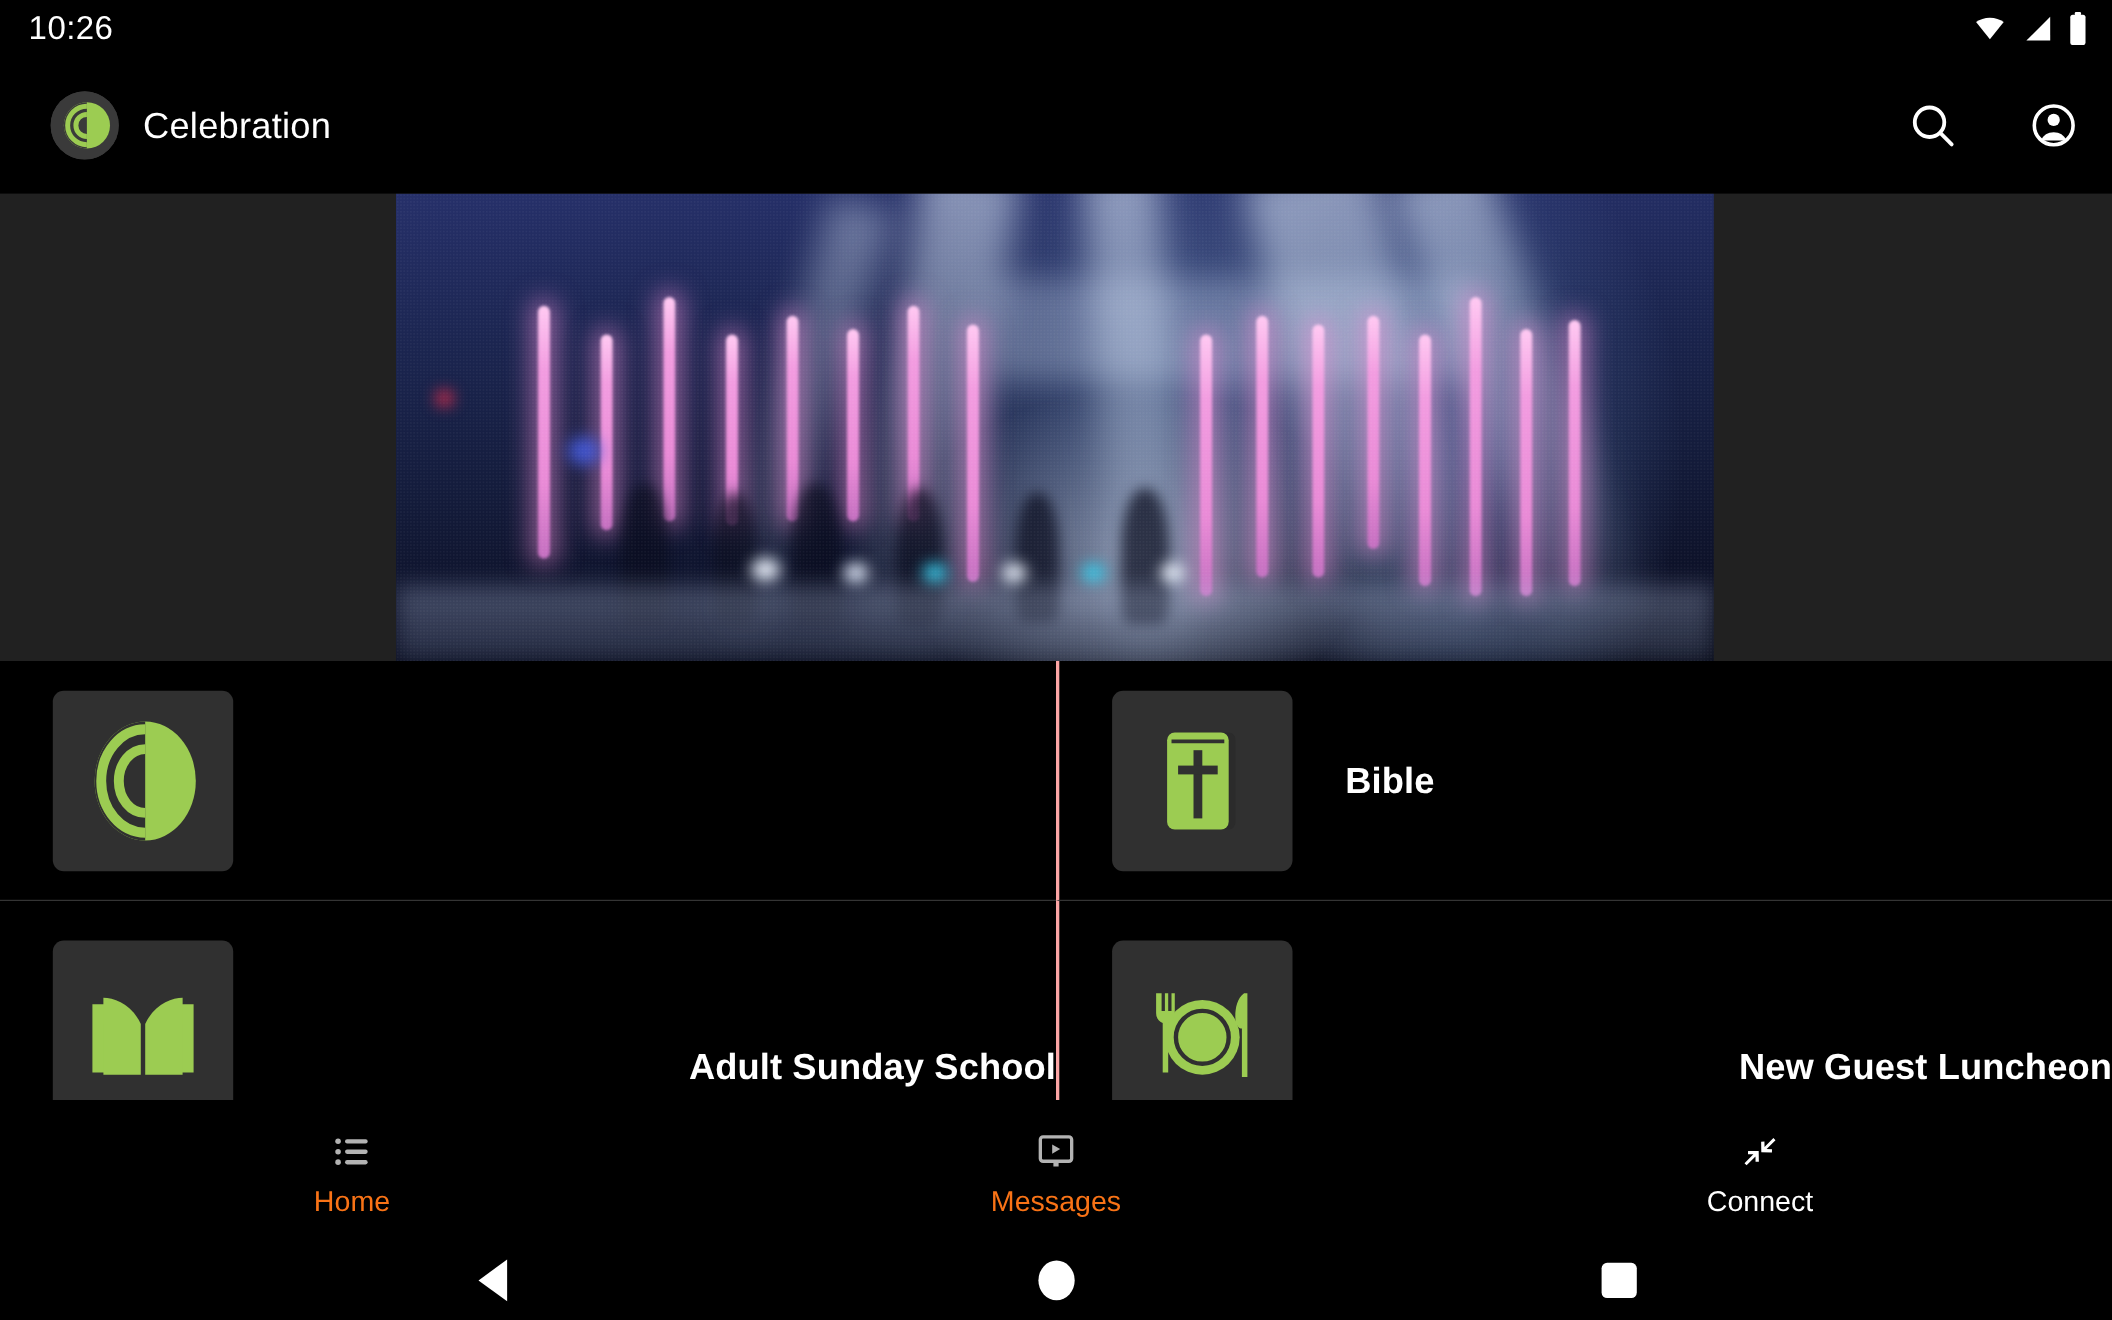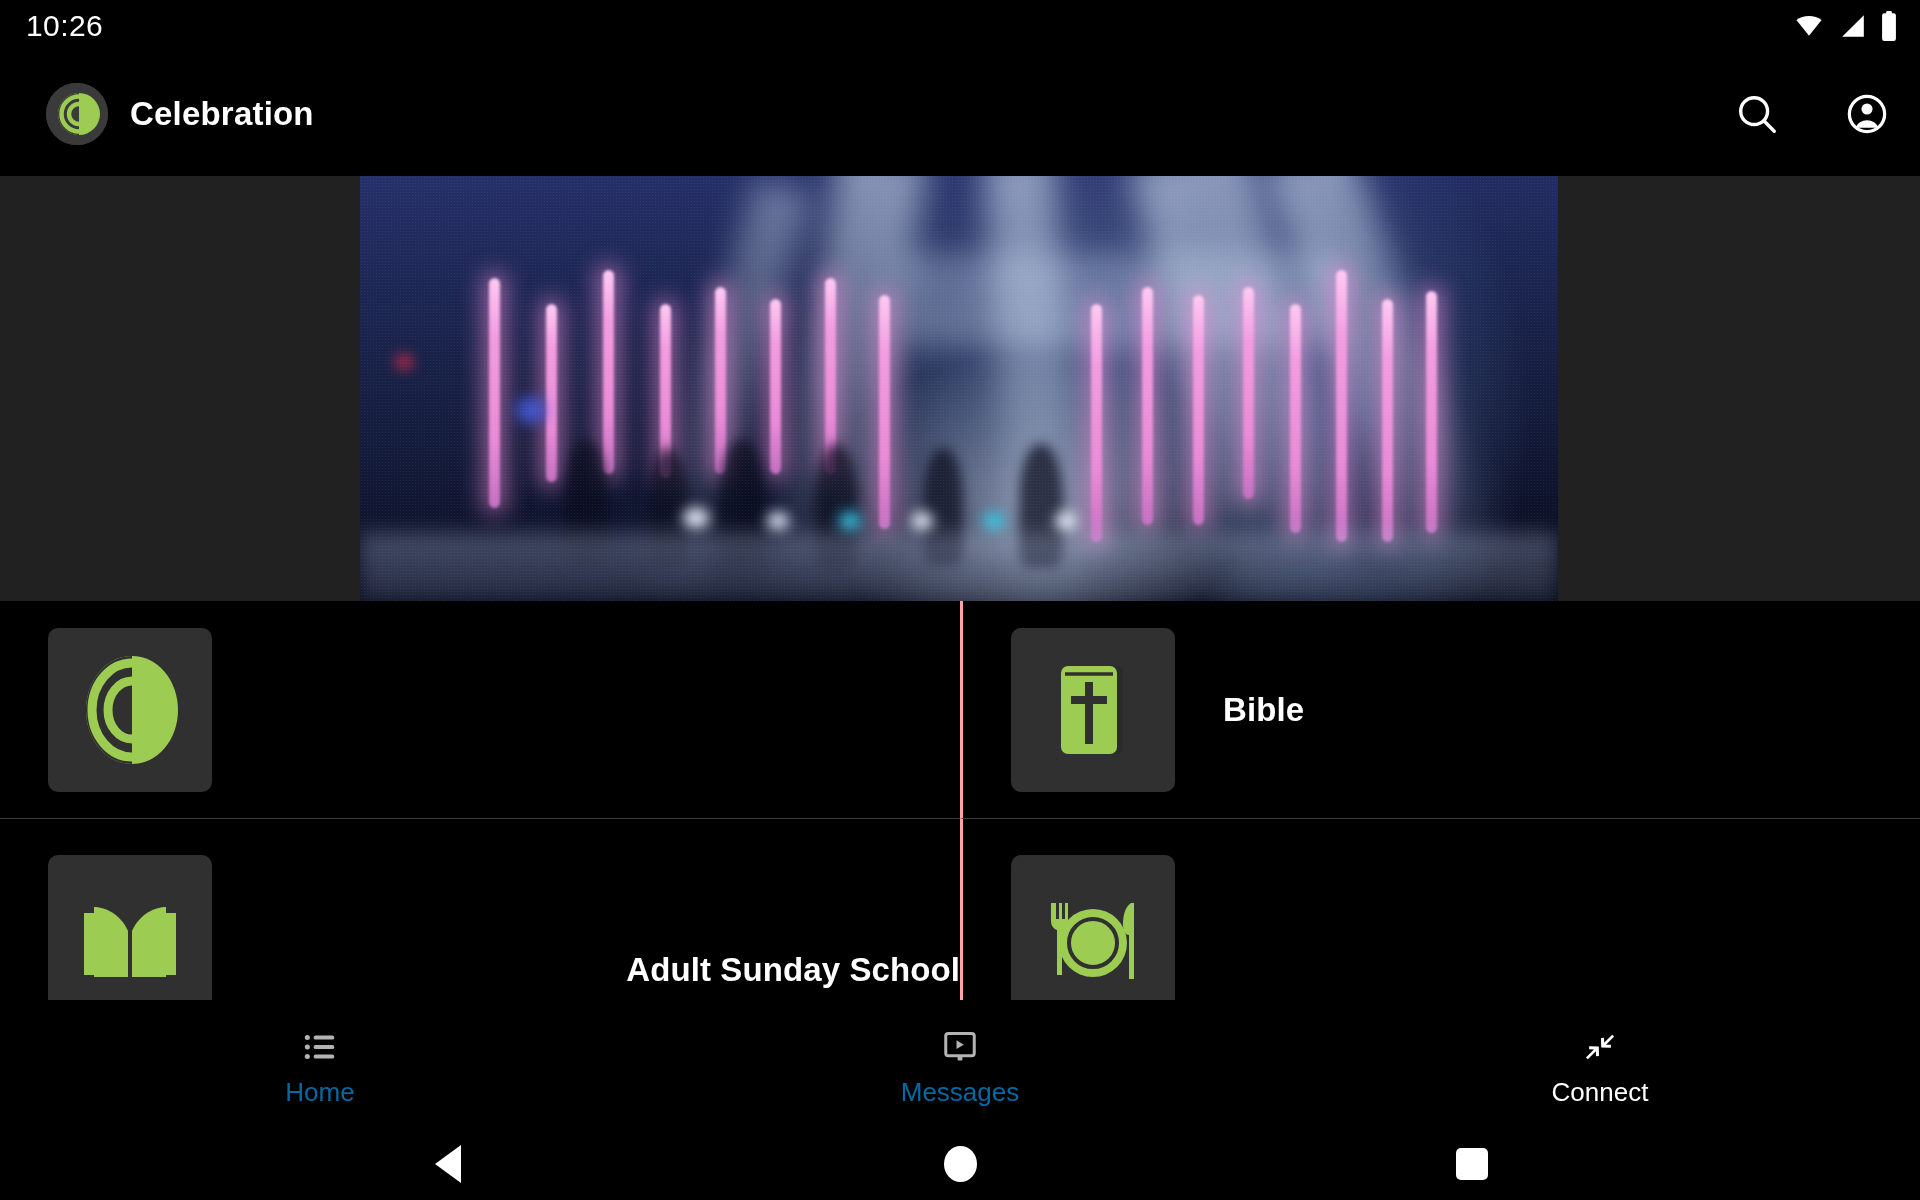--- a/index.html
+++ b/index.html
@@ -34,21 +34,21 @@
     padding:0 26px 0 46px;
   }
   .brand{ display:flex; align-items:center; gap:22px; }
   .brand-logo{
     width:62px; height:62px; border-radius:50%;
     background:#3a3a3a; position:relative; flex:none;
     display:flex; align-items:center; justify-content:center;
   }
   .brand-logo svg{ display:block; }
   .brand-title{
-    color:#fff; font-size:33px; font-weight:bold; letter-spacing:.2px;
+    color:#fff; font-size:33px; font-weight:normal; letter-spacing:.2px;
   }
   .appbar-actions{ margin-left:auto; display:flex; align-items:center; gap:56px; }
   .icon-btn{
     width:54px; height:54px; display:flex; align-items:center; justify-content:center;
     cursor:pointer; background:none; border:none;
   }
 
   
   .hero-wrap{
     position:absolute; top:176px; left:0; width:1920px; height:425px;
@@ -122,21 +122,21 @@
   
   .tabbar{
     position:absolute; top:1000px; left:0; width:1920px; height:128px;
     background:#000; display:flex; align-items:center;
   }
   .tab{
     flex:1; display:flex; flex-direction:column; align-items:center; gap:10px;
     cursor:pointer; padding-top:6px;
   }
   .tab .tab-ico{ height:40px; display:flex; align-items:center; justify-content:center; }
-  .tab .tab-label{ font-size:26px; color:#0369a1; }
+  .tab .tab-label{ font-size:26px; color:#f97316; }
   .tab.active .tab-label{ color:#ffffff; }
 
   
   .navbar{
     position:absolute; top:1128px; left:0; width:1920px; height:72px;
     background:#000; display:flex; align-items:center; justify-content:center;
   }
   .navbar .nav-slot{ width:512px; display:flex; align-items:center; justify-content:center; cursor:pointer; }
   .nav-back{ width:0;height:0;border-top:19px solid transparent;border-bottom:19px solid transparent;border-right:26px solid #fff; }
   .nav-home{ width:33px;height:36px;border-radius:50%;background:#fff; }
@@ -294,20 +294,21 @@
 
       <div class="cell">
         <div class="tile">
           <svg width="120" height="120" viewBox="0 0 120 120">
             <circle cx="60" cy="66" r="34" fill="#9ccc52"></circle>
             <circle cx="60" cy="66" r="24" fill="none" stroke="#303030" stroke-width="4"></circle>
             <path d="M18 26v18c0 5 3 8 6 9v45h5V53c3-1 6-4 6-9V26h-3v16h-3V26h-3v16h-3V26z" fill="#9ccc52"></path>
             <path d="M98 26c-6 4-8 13-8 21s3 11 6 11v44h5V26z" fill="#9ccc52"></path>
           </svg>
         </div>
+        <div class="cell-label">New Guest Luncheon</div>
       </div>
     </div>
 
   </div>
 
   <div class="tabbar">
 
     <div class="tab">
       <span class="tab-ico">
         <svg width="38" height="38" viewBox="0 0 24 24" fill="#b3b3b3">

